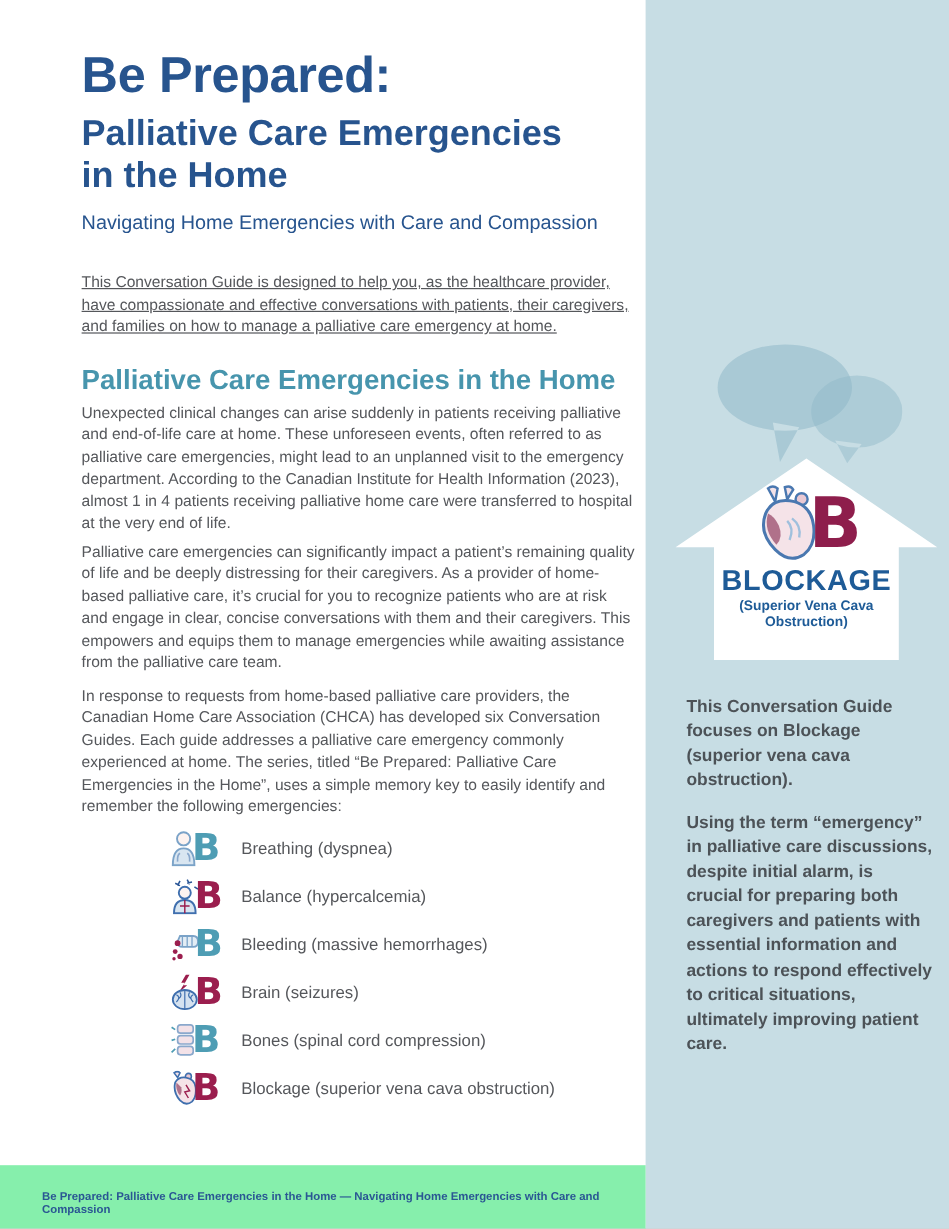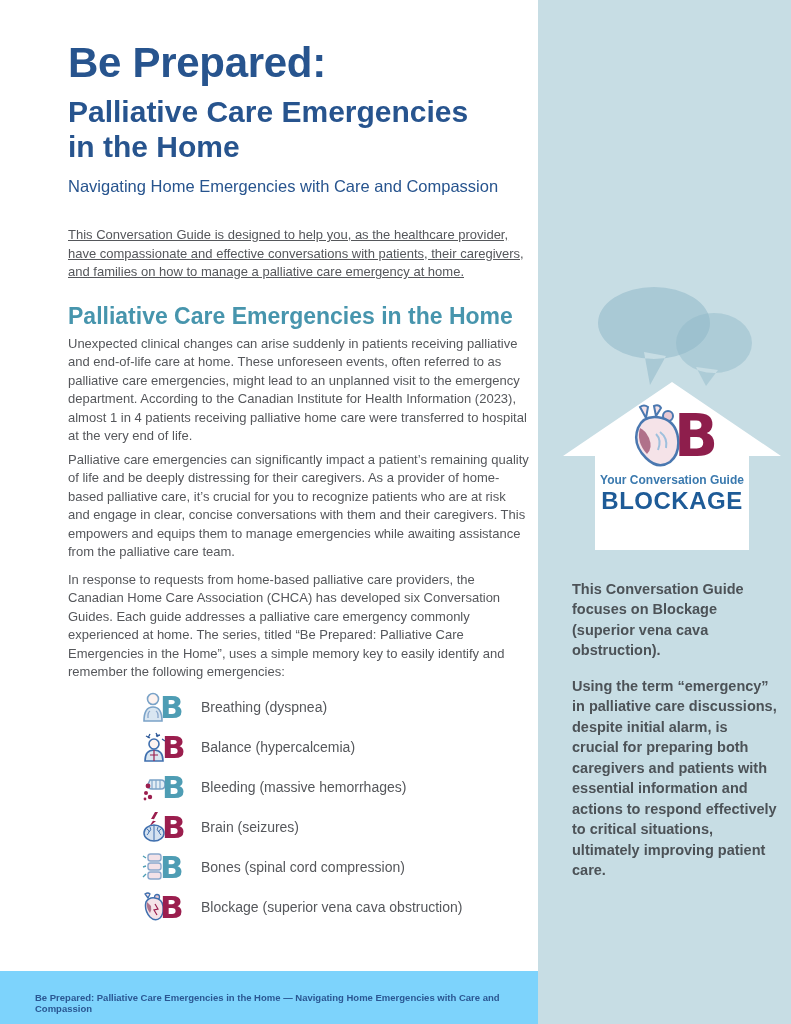--- a/index.html
+++ b/index.html
@@ -42,21 +42,21 @@
   .badge-b { font-family:"DejaVu Sans", sans-serif; font-weight:800; font-size:58px; line-height:58px; color:#8e1e4c; margin-left:-8px; }
   .badge-eyebrow { margin-top:2px; font-size:12px; font-weight:700; color:#3a79ae; }
   .badge-title { margin-top:1px; font-size:24px; line-height:26px; font-weight:800; color:#1e5b97; letter-spacing:0.5px; }
   .badge-sub { margin:1px auto 0; width:150px; font-size:11.5px; line-height:13.5px; font-weight:700; color:#1e5b97; }
 
   .sb-para { position:absolute; width:205px; left:572px; font-size:14.5px; line-height:20.5px; font-weight:700; color:#4c5257; }
   .sb-p1 { top:564px; }
   .sb-p2 { top:661px; }
 
   
-  .footer { position:absolute; left:0; top:971px; width:538px; height:53px; background:#7dd3fc; }
+  .footer { position:absolute; left:0; top:971px; width:538px; height:53px; background:#86efac; }
   .footer-text { position:absolute; left:35px; top:21px; font-size:9.5px; font-weight:700; color:#2a5793; }
 </style>
 </head>
 <body>
 
 <div class="page">
 
   <div class="main">
     <h1 class="title-line1">Be Prepared:</h1>
     <div class="title-line2">Palliative Care Emergencies</div>
@@ -174,22 +174,22 @@
         <svg width="56" height="64" viewBox="0 0 56 64">
           <path d="M20 14 L14 3 Q18 0 22 3 Z" fill="#f5e3e8" stroke="#4a78b0" stroke-width="2"></path>
           <path d="M30 12 L28 2 Q33 0 35 4 Z" fill="#f5e3e8" stroke="#4a78b0" stroke-width="2"></path>
           <circle cx="42" cy="12" r="5" fill="#e9c9d3" stroke="#4a78b0" stroke-width="2"></circle>
           <path d="M12 24 Q6 40 20 54 Q32 66 44 58 Q54 50 52 34 Q50 18 36 14 Q18 10 12 24 Z" fill="#f5e3e8" stroke="#4a78b0" stroke-width="2.5"></path>
           <path d="M14 24 Q10 38 21 50 Q27 44 23 34 Q19 26 14 24 Z" fill="#b0718a"></path>
           <path d="M30 30 Q36 36 32 46 M34 28 Q42 34 40 44" stroke="#9fc0dd" stroke-width="2" fill="none"></path>
         </svg>
         <span class="badge-b">B</span>
       </div>
-      <div class="badge-eyebrow">Your Conversation Guide</div>
       <div class="badge-title">BLOCKAGE</div>
+      <div class="badge-sub">(Superior Vena Cava Obstruction)</div>
     </div>
   </div>
 
   <p class="sb-para sb-p1">This Conversation Guide focuses on Blockage (superior vena cava obstruction).</p>
   <p class="sb-para sb-p2">Using the term “emergency” in palliative care discussions, despite initial alarm, is crucial for preparing both caregivers and patients with essential information and actions to respond effectively to critical situations, ultimately improving patient care.</p>
 
   <div class="footer">
     <div class="footer-text">Be Prepared: Palliative Care Emergencies in the Home — Navigating Home Emergencies with Care and Compassion</div>
   </div>
 

